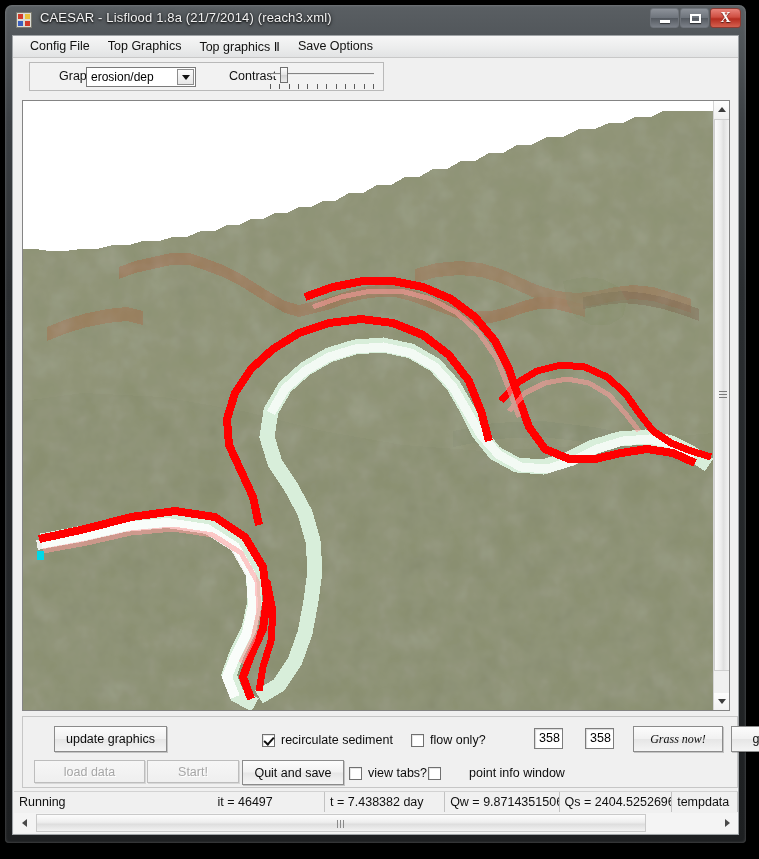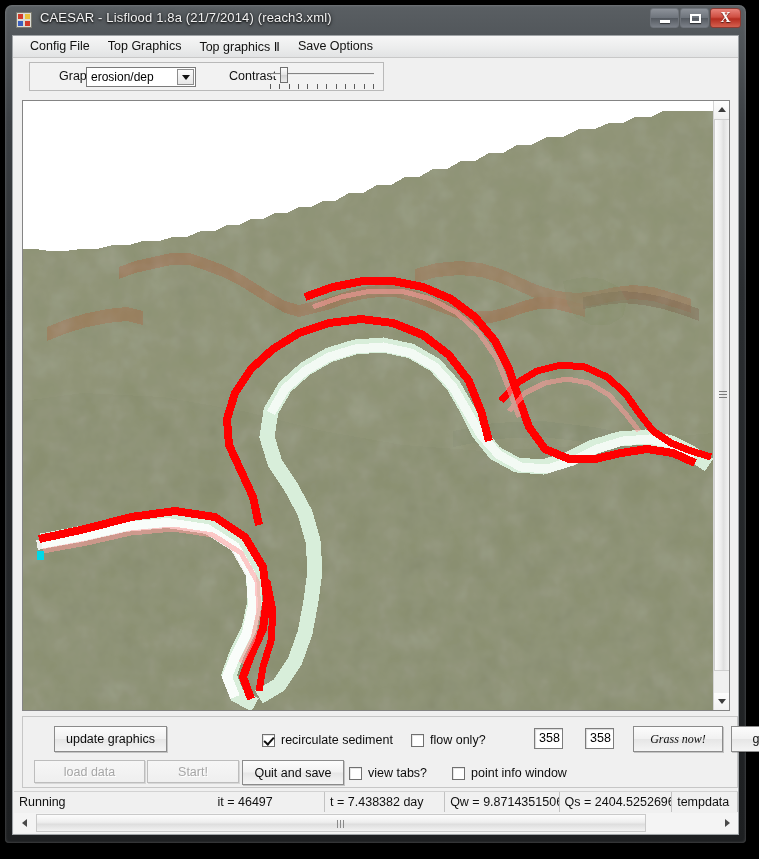--- a/index.html
+++ b/index.html
@@ -379,21 +379,21 @@
     transform: rotate(42deg);
   }
   .chk .lab {
     margin-left: 6px;
     font-size: 12.5px;
     color: #0c0c0c;
   }
   #chk-recirc   { left: 239px; top: 16px; }
   #chk-flowonly { left: 388px; top: 16px; }
   #chk-viewtabs { left: 326px; top: 49px; }
-  #chk-pointinfo{ left: 429px; top: 49px; }
+  #chk-pointinfo{ left: 405px; top: 49px; gap: 22px; }
 
   .numfield {
     position: absolute;
     top: 11px;
     width: 29px; height: 21px;
     background: #ffffff;
     border: 1px solid #7d7d7d;
     box-shadow: 1px 1px 1px rgba(0,0,0,0.16) inset;
     box-sizing: border-box;
     font-size: 12.5px;

